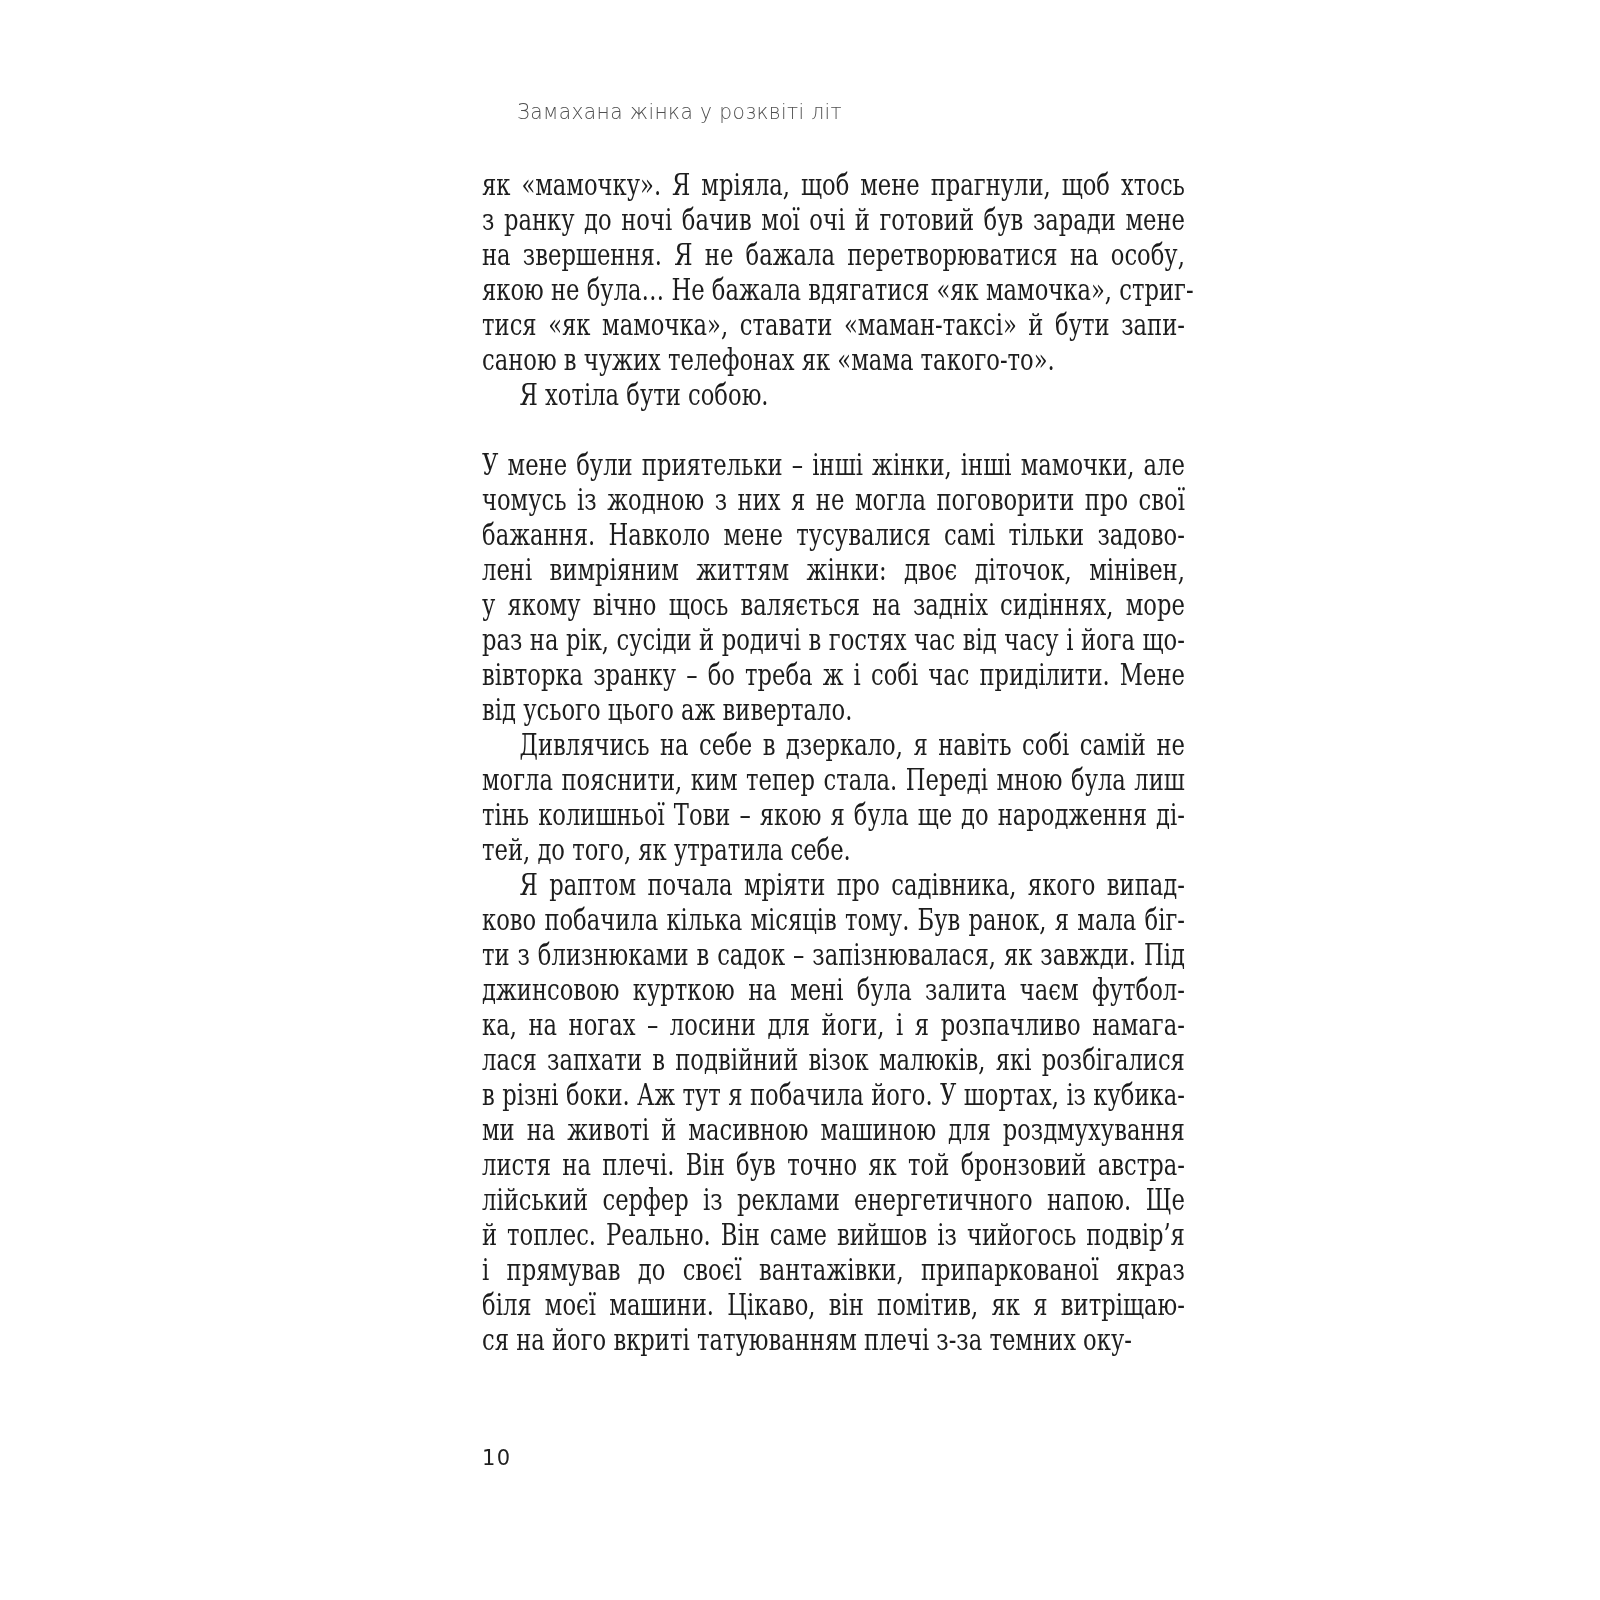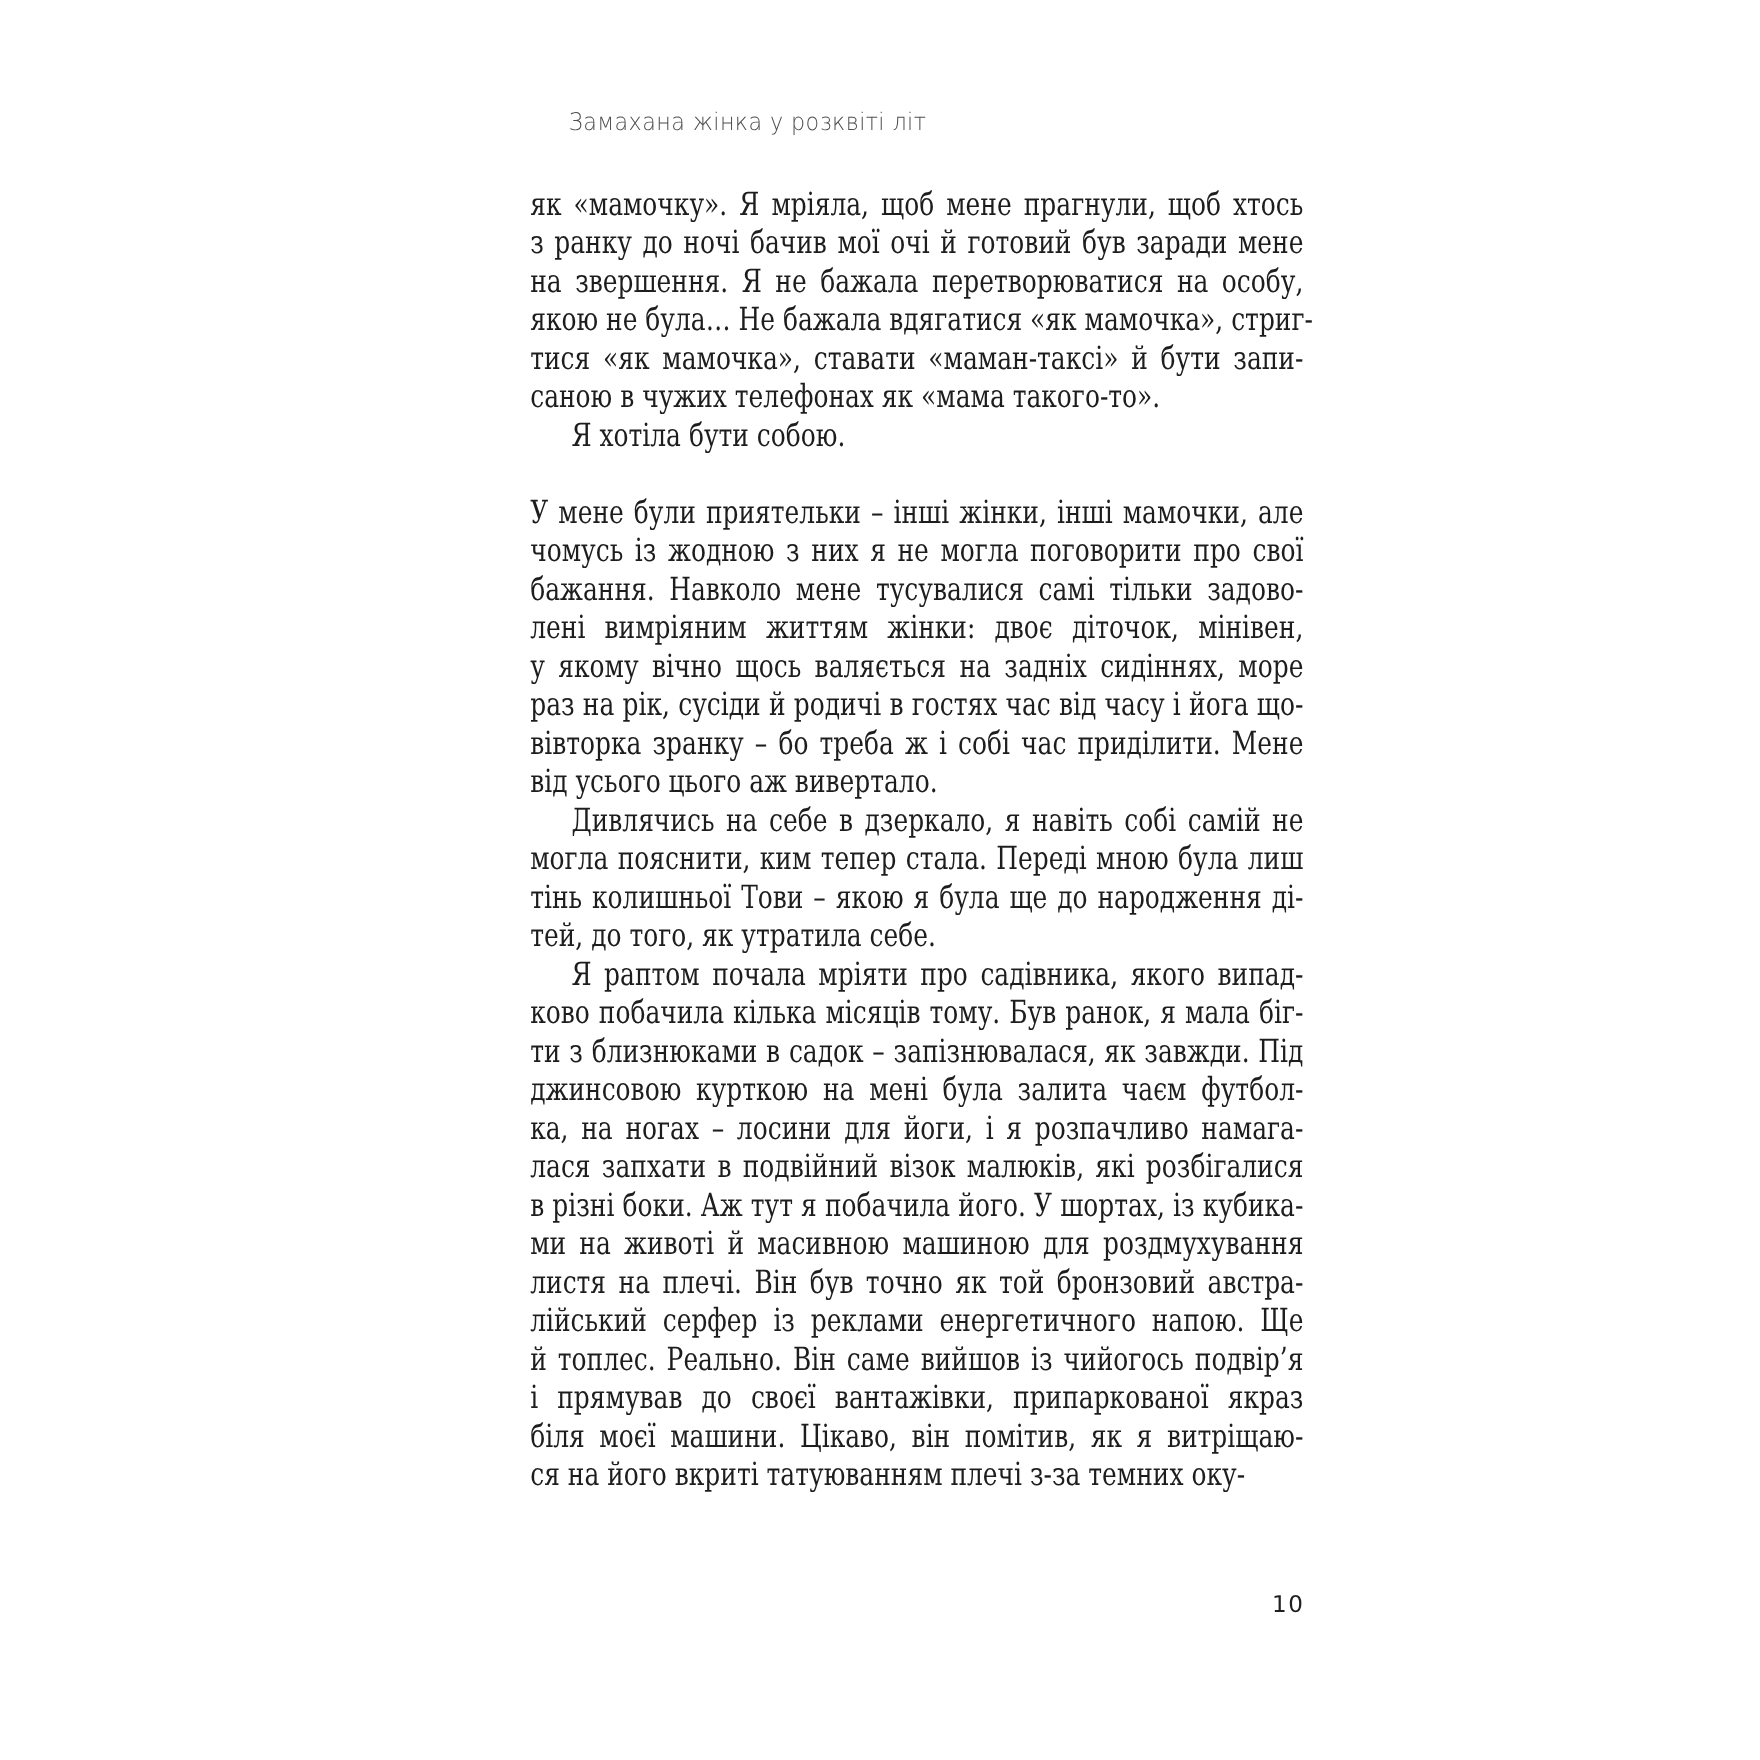--- a/index.html
+++ b/index.html
@@ -47,21 +47,21 @@
     overflow: visible;
     white-space: nowrap;
   }
   .line.last { text-align-last: left; }
   .line.indent { text-indent: 48px; }
   .page-number {
     position: absolute;
     left: 482px;
     top: 1446px;
     width: 704px;
-    text-align: right;
+    text-align: left;
     font-family: "DejaVu Sans", sans-serif;
     font-size: 21px;
     letter-spacing: 1.5px;
     color: #1f1f1f;
   }
 </style>
 </head>
 <body>
 
 <div class="running-header">Замахана жінка у розквіті літ</div>

